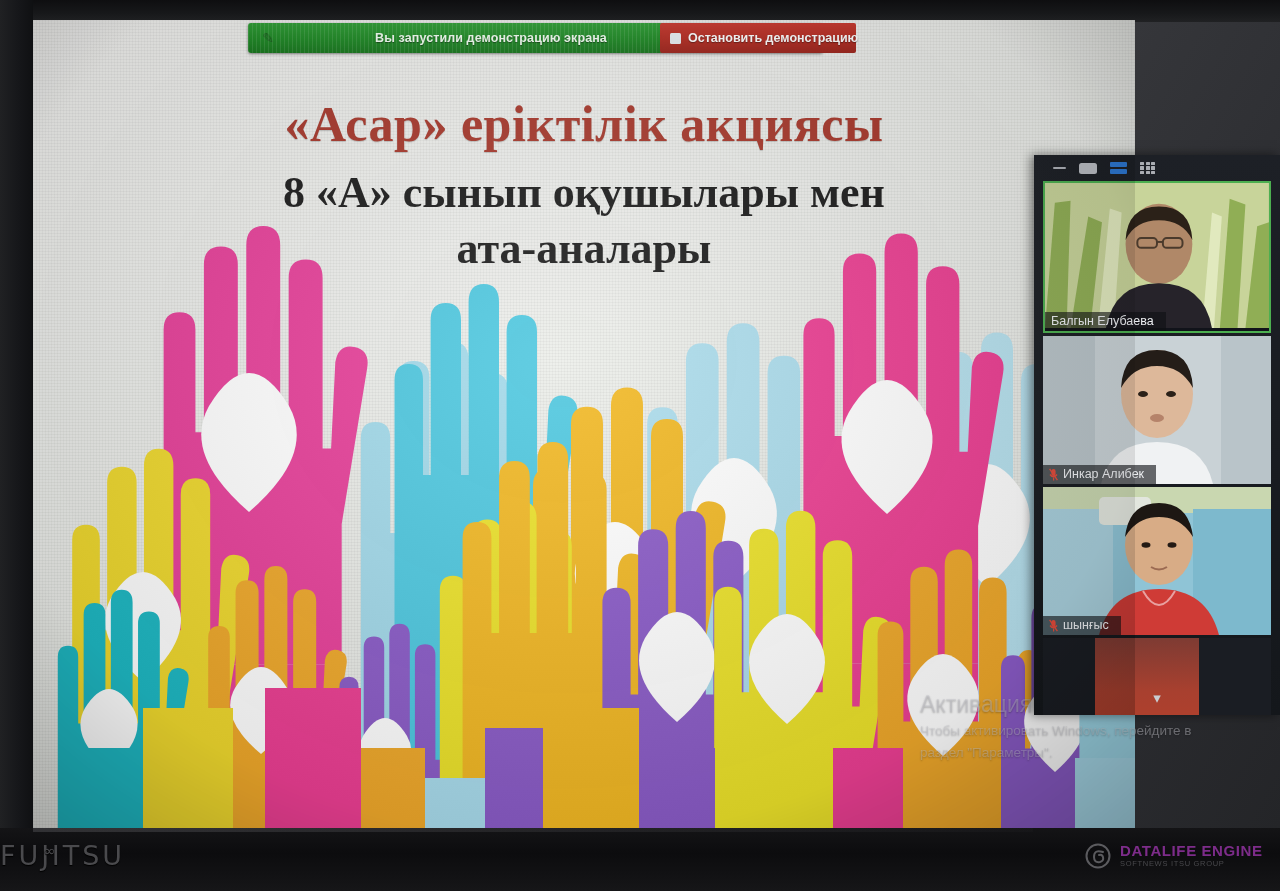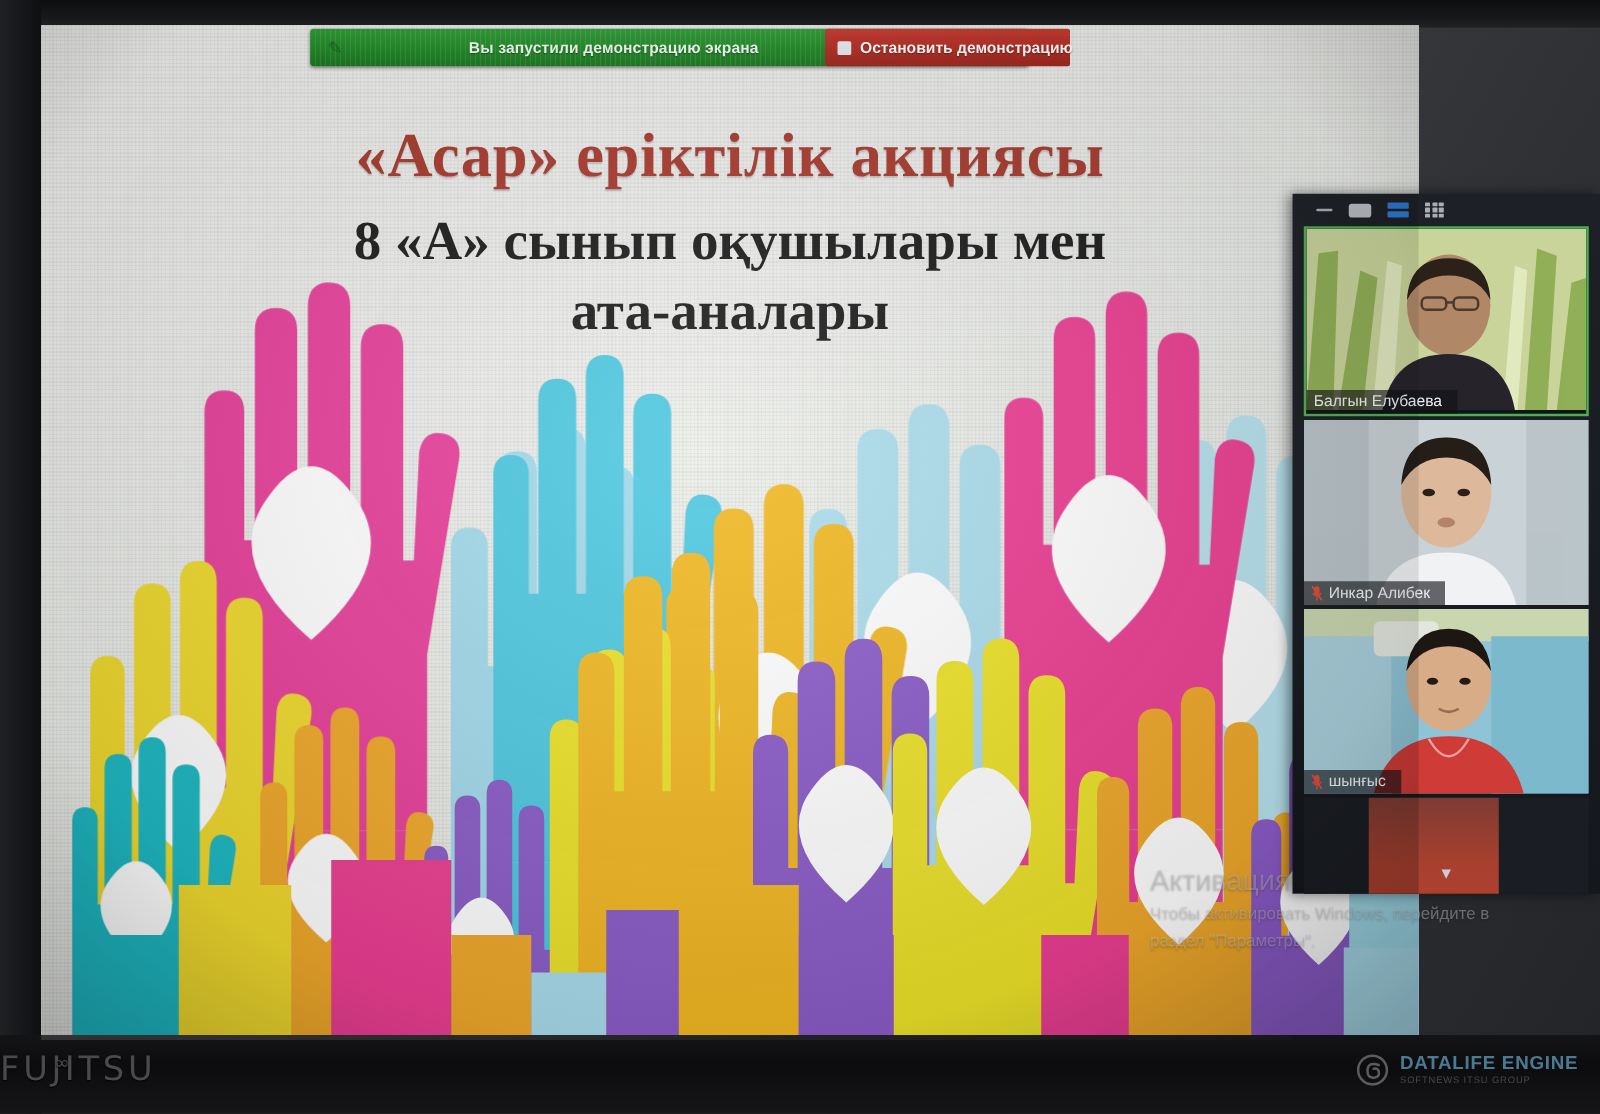--- a/index.html
+++ b/index.html
@@ -60,21 +60,21 @@
   }
 
   
   .dle {
     position: absolute; left: 1085px; top: 843px;
     display: flex; align-items: center; gap: 9px;
     opacity: .55;
   }
   .dle-logo { width: 26px; height: 26px; flex: 0 0 26px; }
   .dle-txt-1 {
-    color: #7dd3fc; font-size: 15px; font-weight: bold; letter-spacing: .6px;
+    color: #d946ef; font-size: 15px; font-weight: bold; letter-spacing: .6px;
     line-height: 15px;
   }
   .dle-txt-2 {
     color: #76767b; font-size: 7.5px; letter-spacing: .7px; line-height: 11px;
   }
 
   
   .screen {
     position: absolute; left: 33px; top: 20px;
     width: 1102px; height: 808px;

